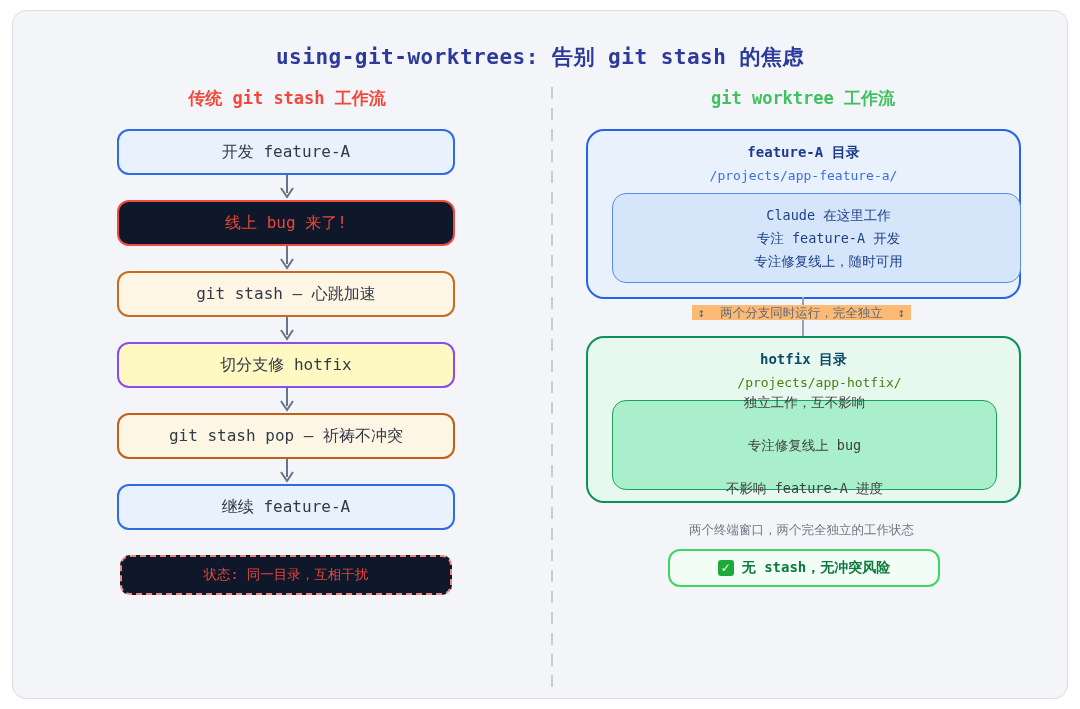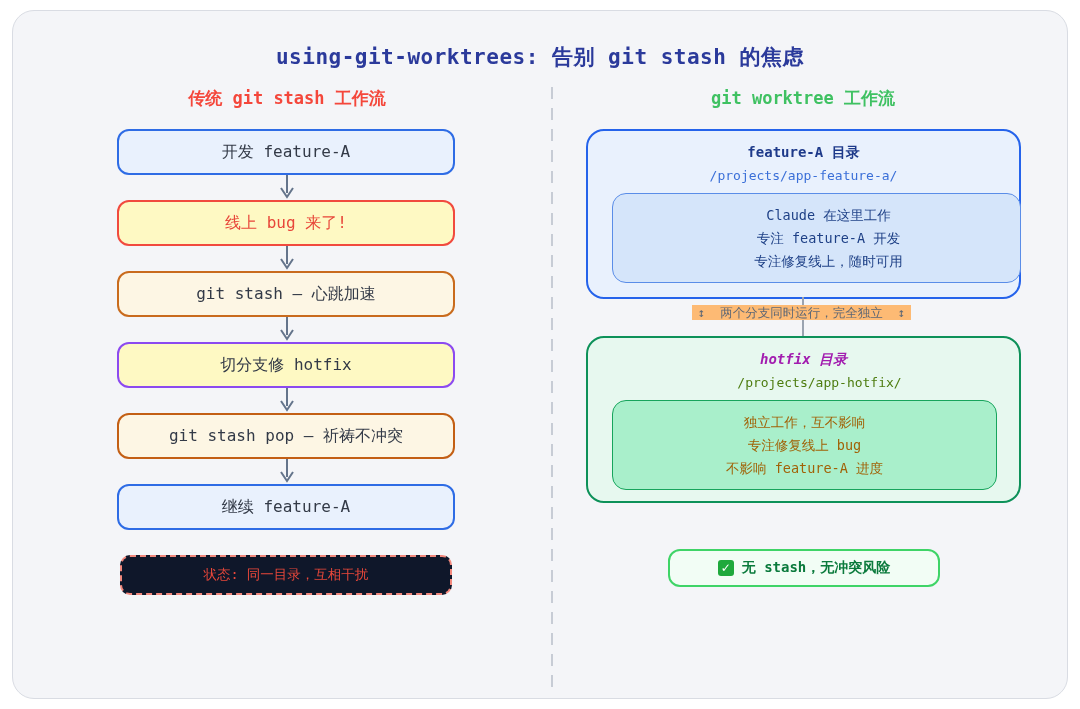--- a/index.html
+++ b/index.html
@@ -3,21 +3,21 @@
 <meta charset="utf-8">
 <style>
   html,body{margin:0;padding:0;}
   body{
     width:1080px;height:709px;background:#ffffff;
     font-family:"DejaVu Sans Mono","DejaVu Sans",monospace;
     position:relative;overflow:hidden;
   }
   .card{
     position:absolute;left:12px;top:10px;width:1054px;height:687px;
-    background:#f4f5f8;border:1px solid #d9dce3;border-radius:22px;
+    background:#f4f5f8;border:1px solid #d9dce3;border-radius:14px;
   }
   .title{
     position:absolute;left:0;top:32px;width:100%;text-align:center;
     font-size:21px;font-weight:bold;color:#2b3a9b;letter-spacing:.5px;
   }
   .col-heading{
     position:absolute;top:76px;width:400px;text-align:center;
     font-size:17px;font-weight:bold;
   }
   .heading-left{left:74px;color:#f4473b;}
@@ -29,21 +29,21 @@
   }
 
   
   .step{
     position:absolute;left:104px;width:334px;height:42px;
     border:2px solid;border-radius:12px;
     display:flex;align-items:center;justify-content:center;
     font-size:16px;color:#333a47;white-space:pre;
   }
   .step.blue  {border-color:#2e6ce5;background:#e9f1fd;}
-  .step.red   {border-color:#f14a3e;background:#fef9c3;color:#e8473a;}
+  .step.red   {border-color:#f14a3e;background:#0f172a;color:#e8473a;}
   .step.orange{border-color:#c96b1d;background:#fdf6e4;}
   .step.purple{border-color:#8c4af0;background:#fef9c3;}
   .step.orange2{border-color:#c35f14;background:#fdf6e4;}
   .s1{top:118px;} .s2{top:189px;} .s3{top:260px;}
   .s4{top:331px;} .s5{top:402px;} .s6{top:473px;}
 
   .flow-arrow{position:absolute;left:265px;width:18px;height:24px;}
   .a1{top:164px;} .a2{top:235px;} .a3{top:306px;} .a4{top:377px;} .a5{top:448px;}
 
   .status-box{
@@ -57,34 +57,34 @@
   .wt-box{
     position:absolute;left:573px;width:431px;border:2px solid;border-radius:18px;
   }
   .wt-feature{top:118px;height:166px;border-color:#2563eb;background:#e9f1fd;}
   .wt-hotfix {top:325px;height:163px;border-color:#0d9159;background:#e7f8ef;}
   .wt-title{
     position:absolute;left:0;top:13px;width:100%;text-align:center;
     font-size:14px;font-weight:bold;white-space:pre;
   }
   .wt-feature .wt-title{color:#1e3a8a;}
-  .wt-hotfix  .wt-title{color:#a21caf;font-style:italic;}
+  .wt-hotfix  .wt-title{color:#0c4a6e;}
   .wt-path{
     position:absolute;left:0;top:37px;width:100%;text-align:center;font-size:13px;
   }
   .wt-feature .wt-path{color:#3a6fd8;}
   .wt-hotfix  .wt-path{color:#4d7c0f;margin-left:16px;}
   .wt-inner{
     position:absolute;left:24px;top:62px;width:383px;height:88px;
     border:1px solid;border-radius:14px;
     display:flex;flex-direction:column;align-items:center;justify-content:center;
     font-size:13.5px;line-height:23px;white-space:pre;
   }
   .wt-feature .wt-inner{background:#d5e5fa;border-color:#5a8de8;color:#1e4086;padding-left:24px;}
-  .wt-hotfix  .wt-inner{background:#a9efcb;border-color:#17a45c;color:#a16207;}
+  .wt-hotfix  .wt-inner{background:#a9efcb;border-color:#17a45c;color:#404040;gap:20px;}
 
   .link-line{position:absolute;left:789px;top:286px;width:2px;height:41px;background:#9aa3b0;}
   .link-label{
     position:absolute;left:573px;top:294px;width:431px;text-align:center;
     font-size:12.5px;color:#5d6775;
   }
   .link-label span{background:#fdba74;padding:0 6px;white-space:pre;}
 
   .caption{
     position:absolute;left:573px;top:511px;width:431px;text-align:center;
@@ -162,19 +162,20 @@
   <div class="wt-box wt-hotfix">
     <div class="wt-title">hotfix 目录</div>
     <div class="wt-path">/projects/app-hotfix/</div>
     <div class="wt-inner">
       <div>独立工作，互不影响</div>
       <div>专注修复线上 bug</div>
       <div>不影响 feature-A 进度</div>
     </div>
   </div>
 
+  <div class="caption">两个终端窗口，两个完全独立的工作状态</div>
 
   <div class="badge">
     <span class="check-icon">✓</span>
     <span>无 stash，无冲突风险</span>
   </div>
 
 </div>
 
 </body></html>

